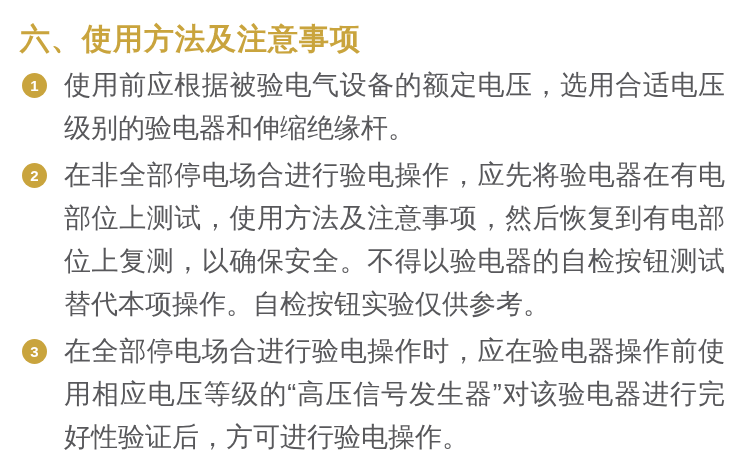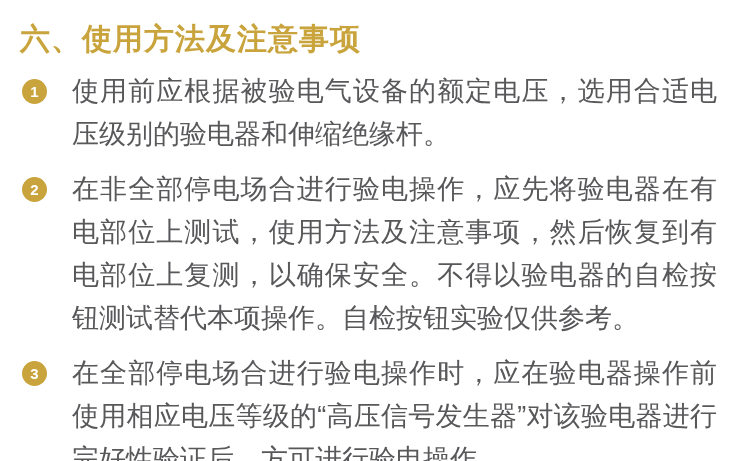--- a/index.html
+++ b/index.html
@@ -24,21 +24,21 @@
     font-weight: 700;
     color: #C9A43D;
     letter-spacing: 1px;
   }
   .item {
     position: relative;
     padding-left: 40px;
     margin-bottom: 3px;
   }
   .item-text {
-    margin: 12px;
+    margin: 4px;
     font-size: 27px;
     line-height: 43px;
     color: #58585B;
     text-align: justify;
     text-justify: inter-ideograph;
   }
   .badge {
     position: absolute;
     left: 2px;
     top: 9px;

